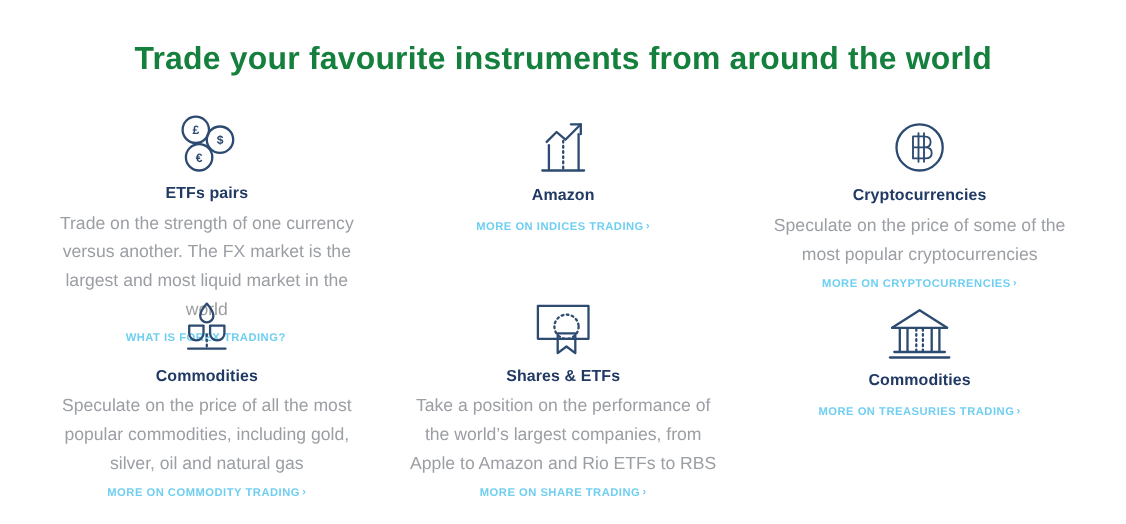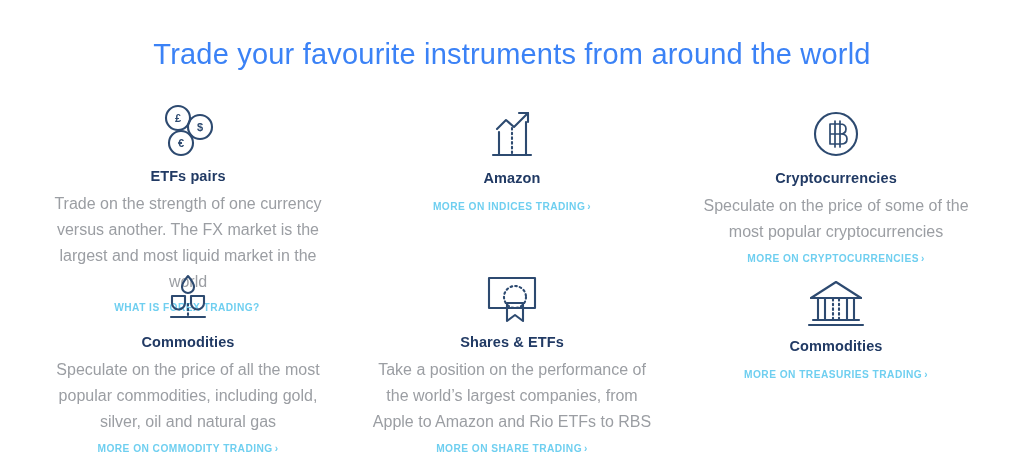--- a/index.html
+++ b/index.html
@@ -11,23 +11,23 @@
     overflow: hidden;
   }
   .page {
     width: 1024px;
     height: 476px;
     position: relative;
     background: #ffffff;
   }
   .headline {
     text-align: center;
-    color: #3b82f6;
+    color: #15803d;
     font-size: 29px;
-    font-weight: 400;
+    font-weight: 700;
     letter-spacing: 0.2px;
     margin-top: 37px;
     line-height: 1.2;
     font-family: "Liberation Sans", sans-serif;
   }
   .grid {
     margin-top: 30px;
     display: grid;
     grid-template-columns: repeat(3, 1fr);
     grid-template-rows: 168px 168px;
@@ -63,21 +63,21 @@
   }
   .card-link {
     margin-top: 8px;
     color: #6fcff0;
     font-size: 10.2px;
     letter-spacing: 0.45px;
     font-weight: 600;
     text-decoration: none;
     cursor: pointer;
     display: inline-flex;
-    align-items: flex-end;
+    align-items: flex-start;
     gap: 2px;
     text-transform: uppercase;
   }
   .card-link .chev { font-size: 10px; line-height: 1; }
   .ico { display: block; }
   .ico .st {
     fill: none;
     stroke: #2d4a70;
     stroke-width: 2.1;
     stroke-linecap: round;

